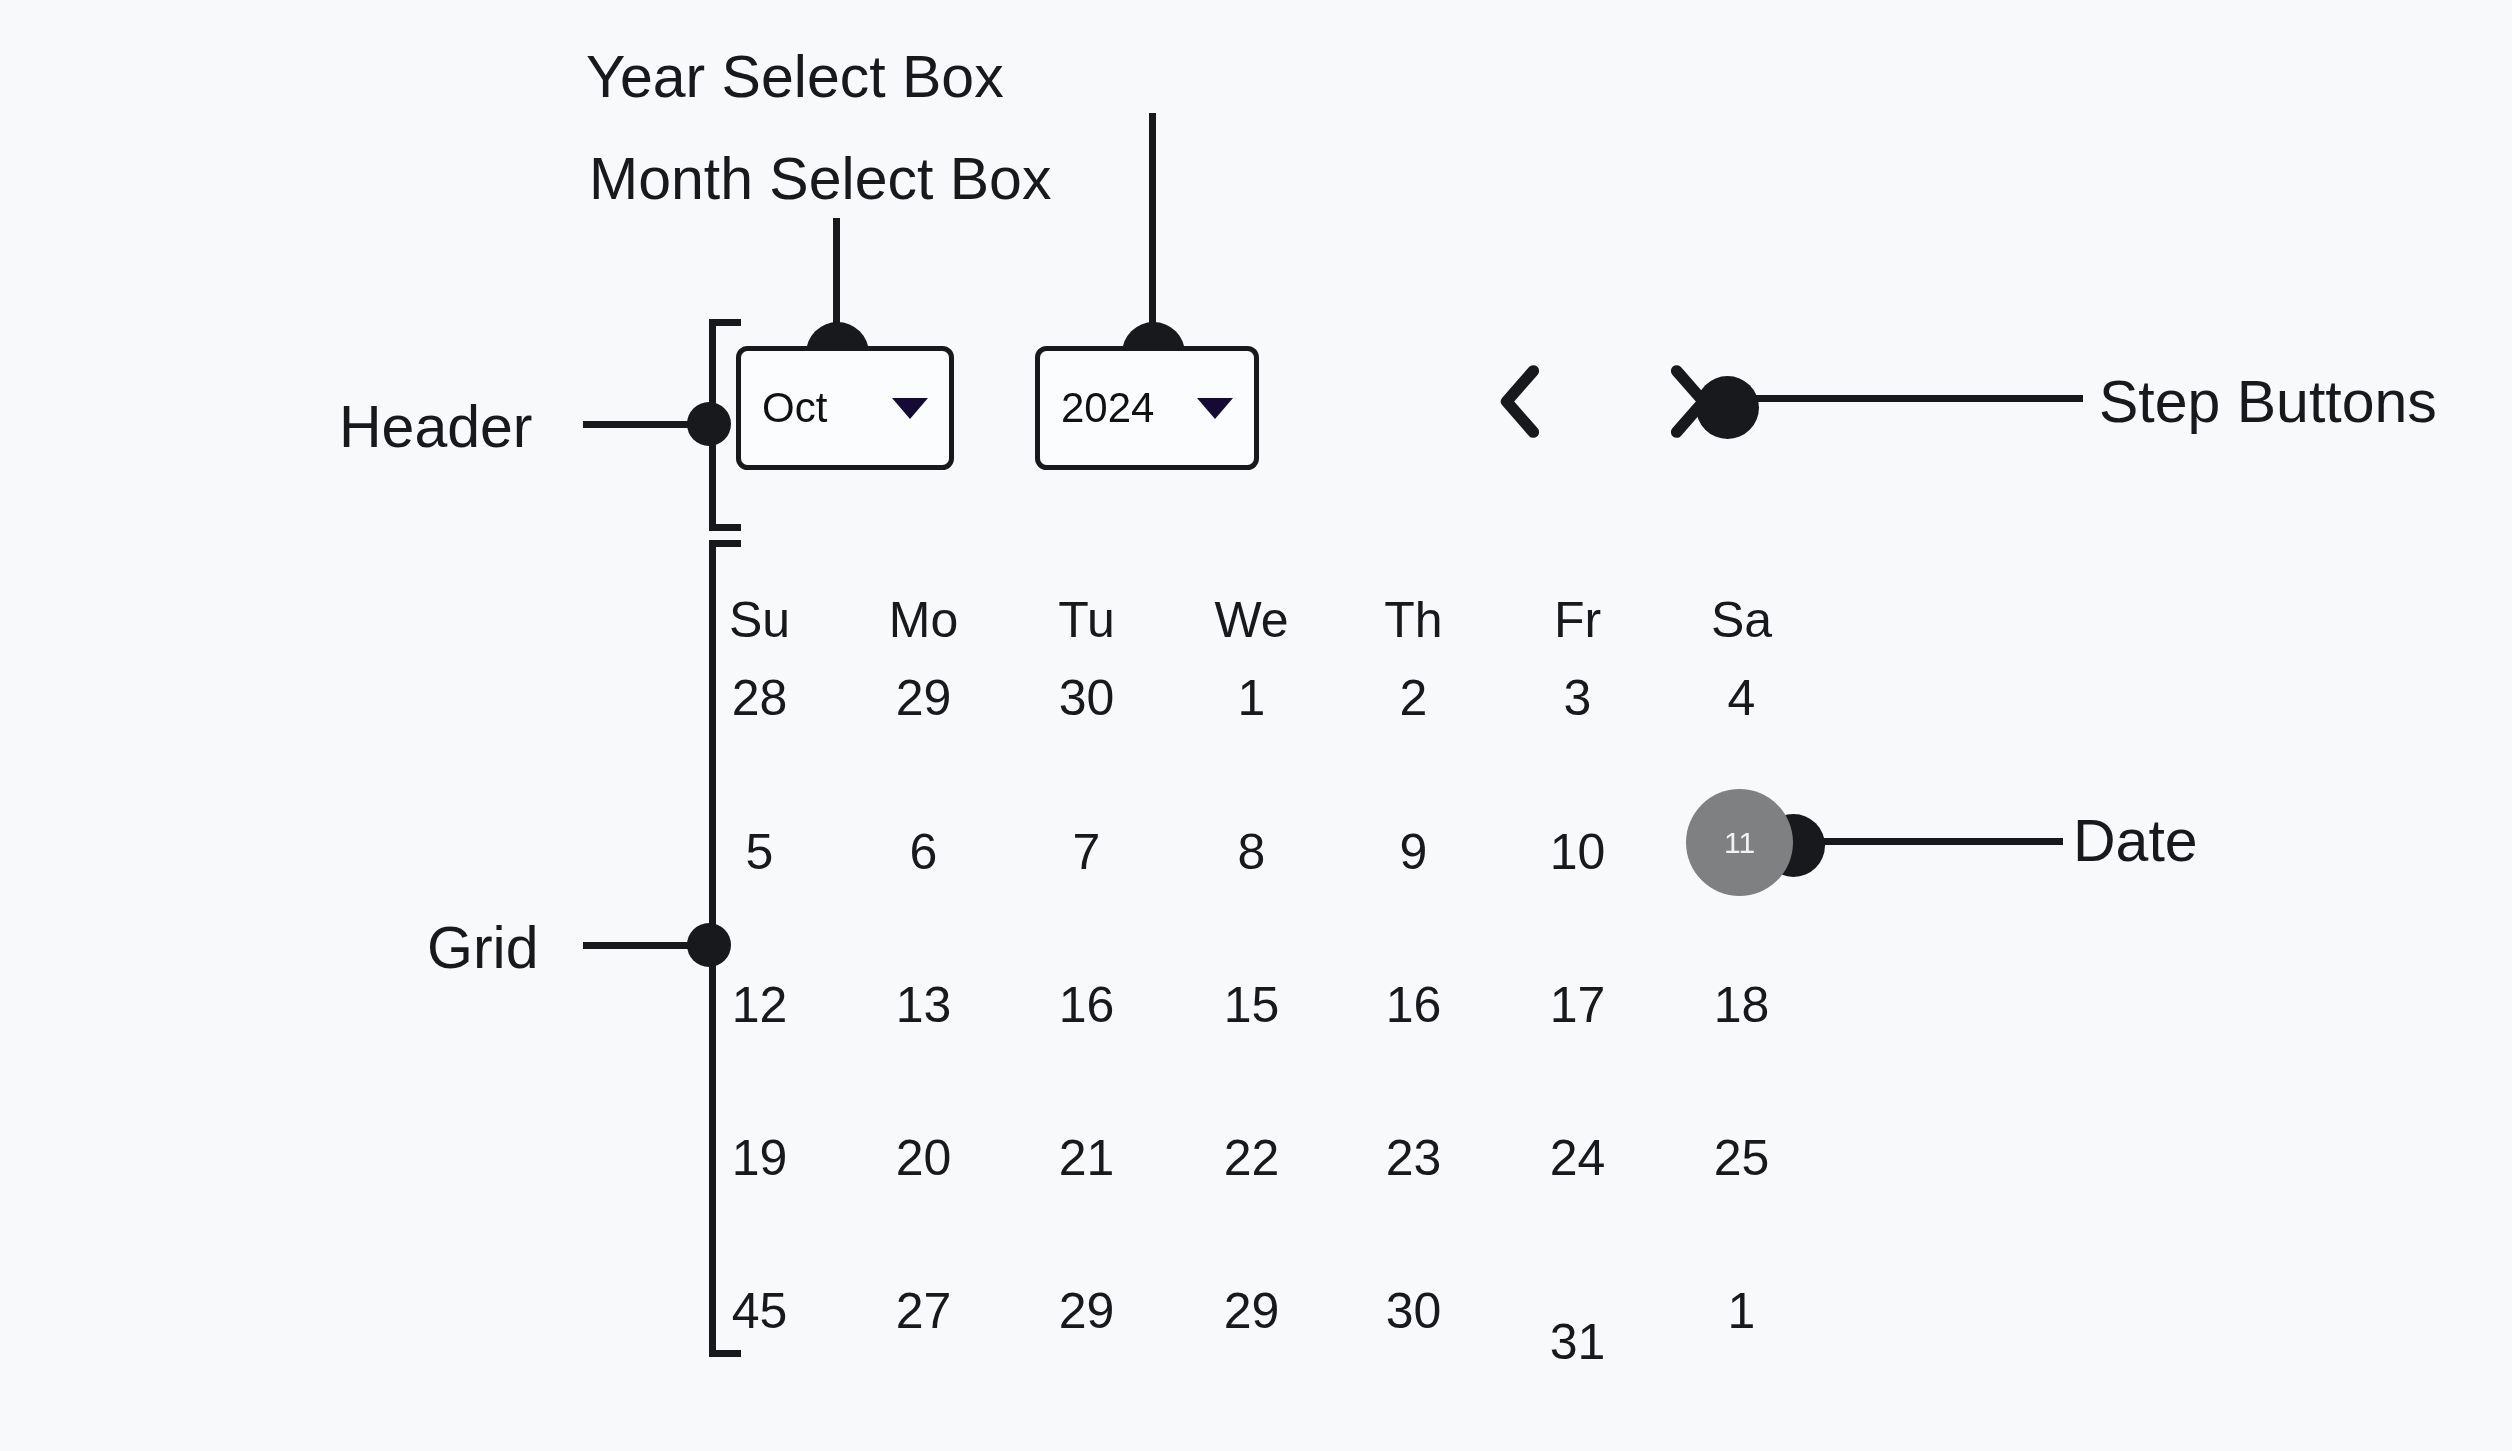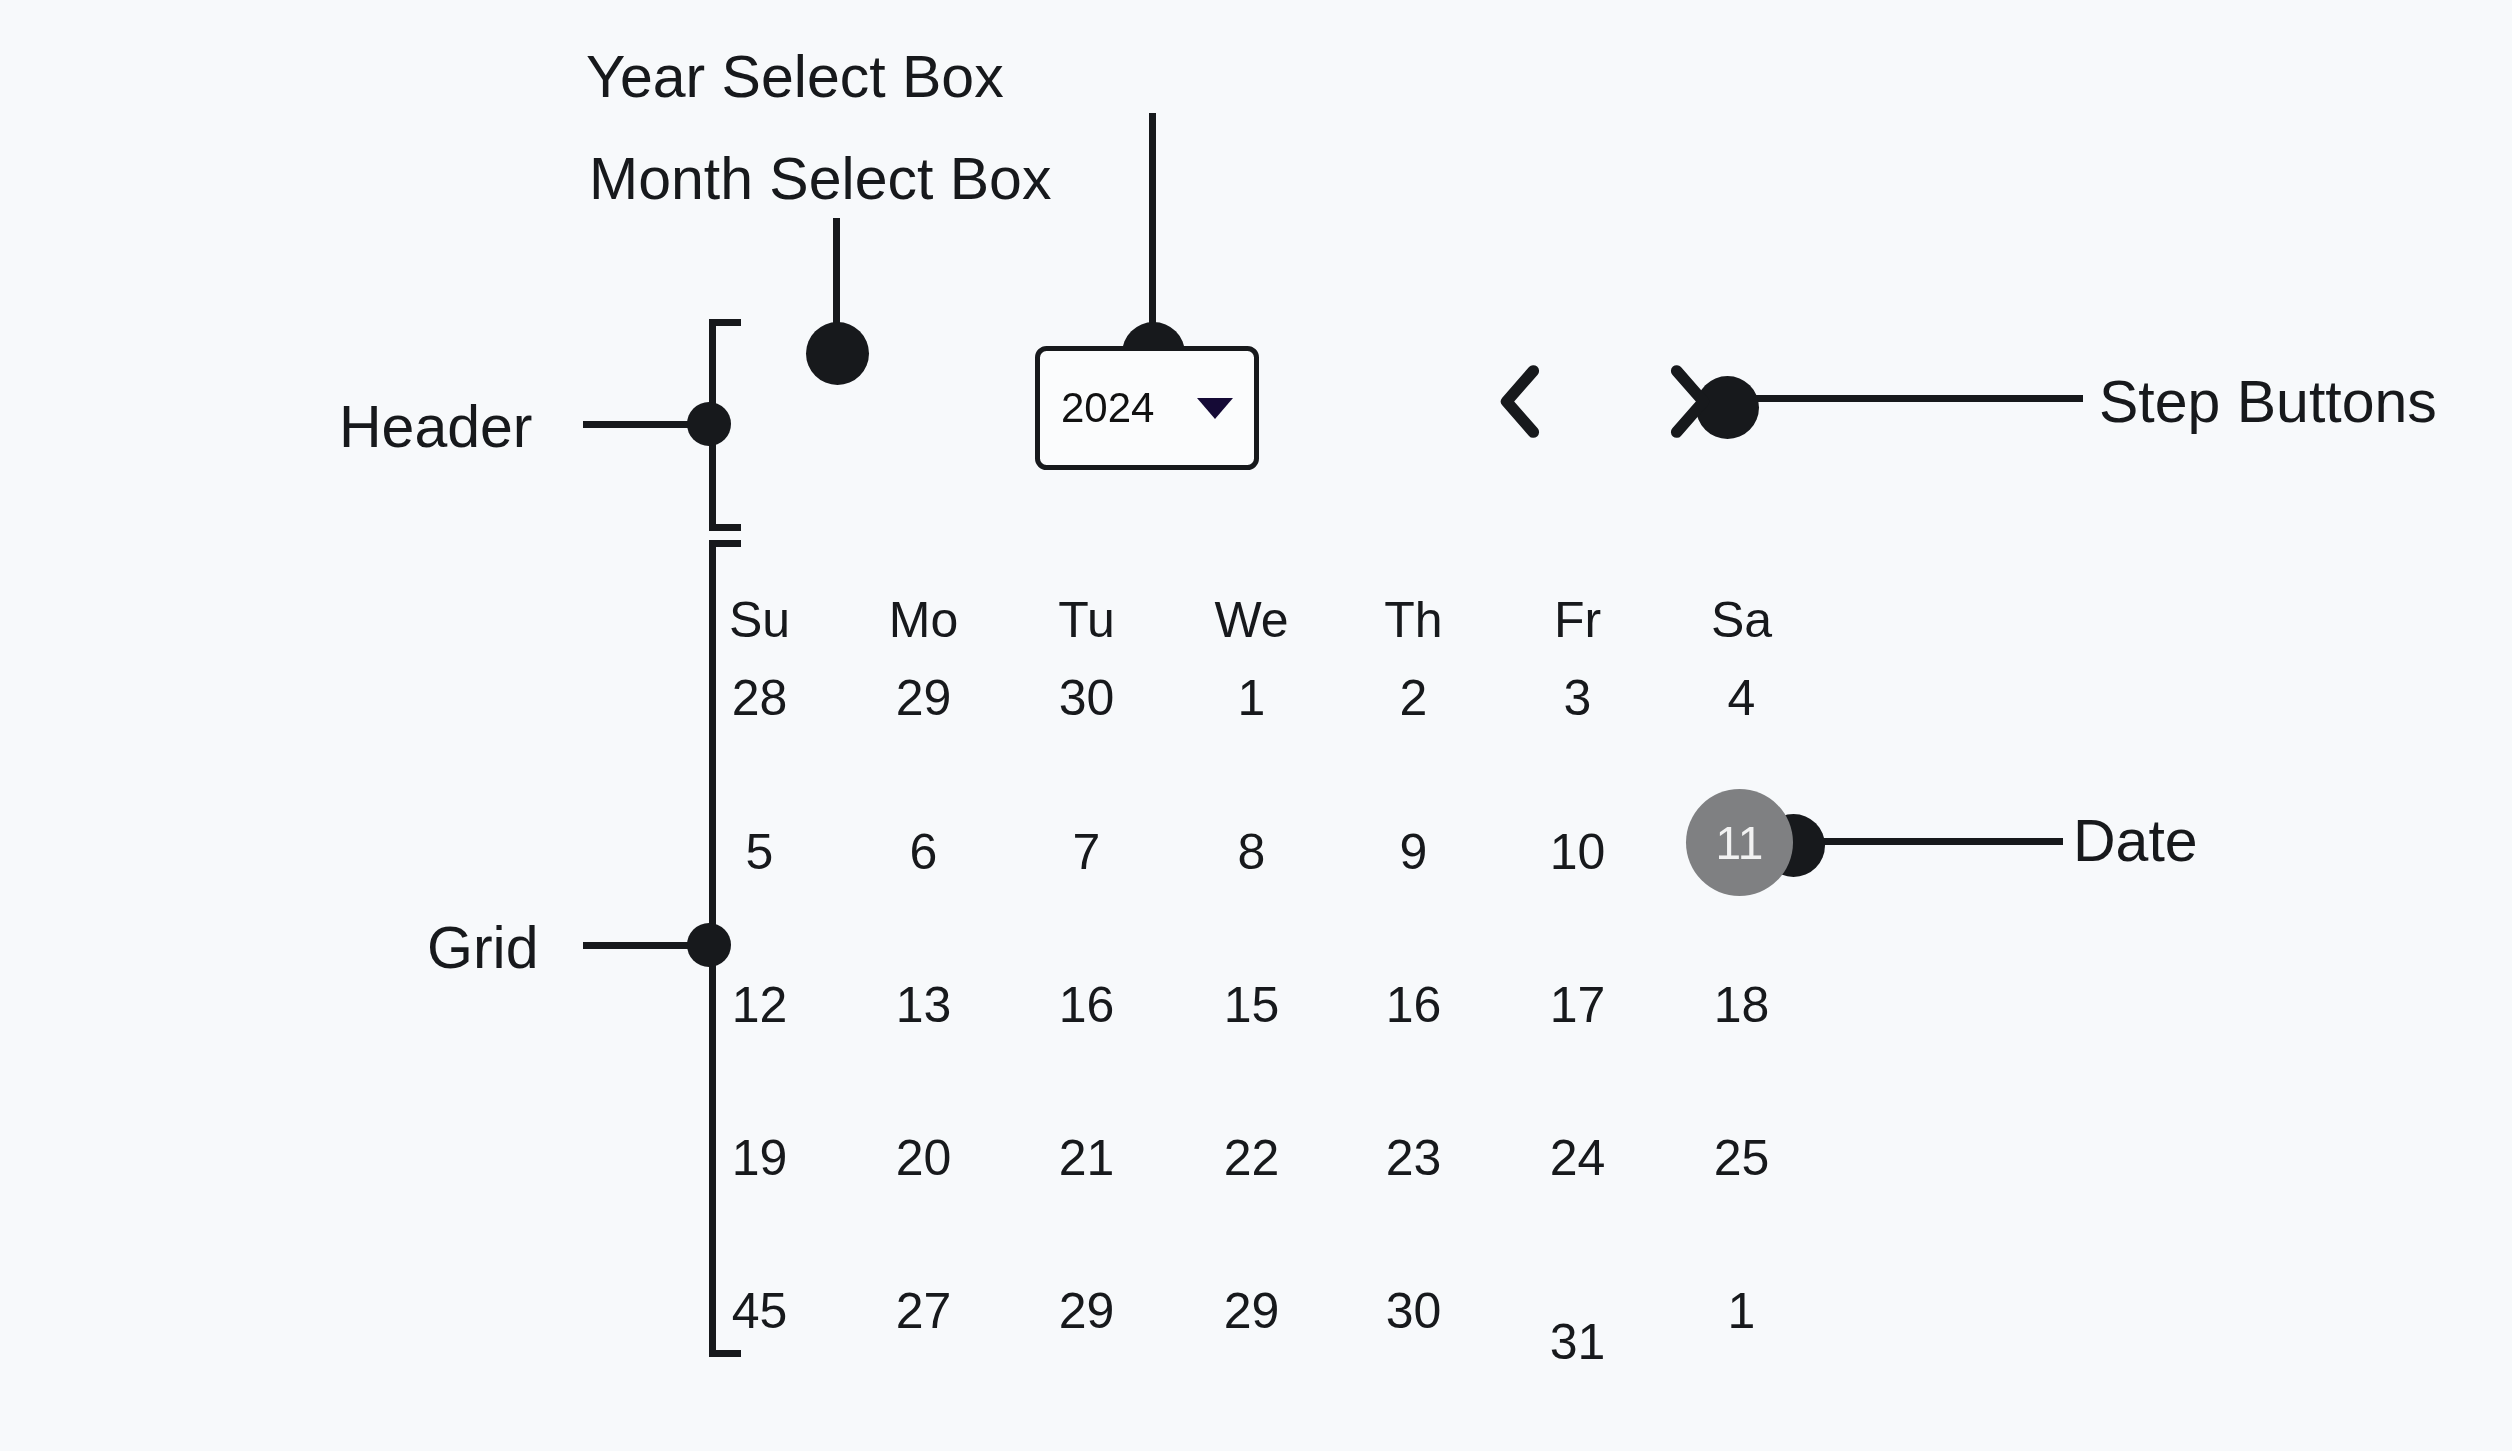--- a/index.html
+++ b/index.html
@@ -90,21 +90,21 @@
   .daycell { font-size: 50px; }
 
   .day-pill {
     position: absolute;
     border-radius: 50%;
     background: #7f8082;
     display: flex;
     align-items: center;
     justify-content: center;
     color: #f2f2f2;
-    font-size: 46px;
+    font-size: 30px;
     font-family: "Liberation Sans", sans-serif;
   }
 </style>
 </head>
 <body>
 
 <div id="stage">
 
   <div class="anno" style="left:586px; top:48px;">Year Select Box</div>
 
@@ -135,20 +135,24 @@
   <div class="hline" style="left:709px; top:1350px; width:32px;"></div>
   <div class="hline" style="left:583px; top:942px; width:134px;"></div>
   <div class="dot" style="left:687px; top:923px; width:44px; height:44px;"></div>
 
   <div class="hline" style="left:1739px; top:395px; width:344px;"></div>
   <div class="dot" style="left:1696px; top:376px; width:63px; height:63px;"></div>
 
   <div class="hline" style="left:1786px; top:838px; width:277px;"></div>
   <div class="dot" style="left:1762px; top:814px; width:63px; height:63px;"></div>
 
+  <div class="select-box" style="left:736px; top:346px; width:218px; height:124px;">
+    <span class="select-label">Oct</span>
+    <span class="caret"></span>
+  </div>
 
   <div class="select-box" style="left:1035px; top:346px; width:224px; height:124px;">
     <span class="select-label">2024</span>
     <span class="caret"></span>
   </div>
 
   <div class="step-btn" style="left:1485px; top:363px; width:67px; height:76px;">
     <svg width="44" height="73" viewBox="0 0 46 76" aria-hidden="true">
       <path d="M38 6 L10 38 L38 70" fill="none" stroke="#17191c" stroke-width="12" stroke-linecap="round" stroke-linejoin="round"></path>
     </svg>

